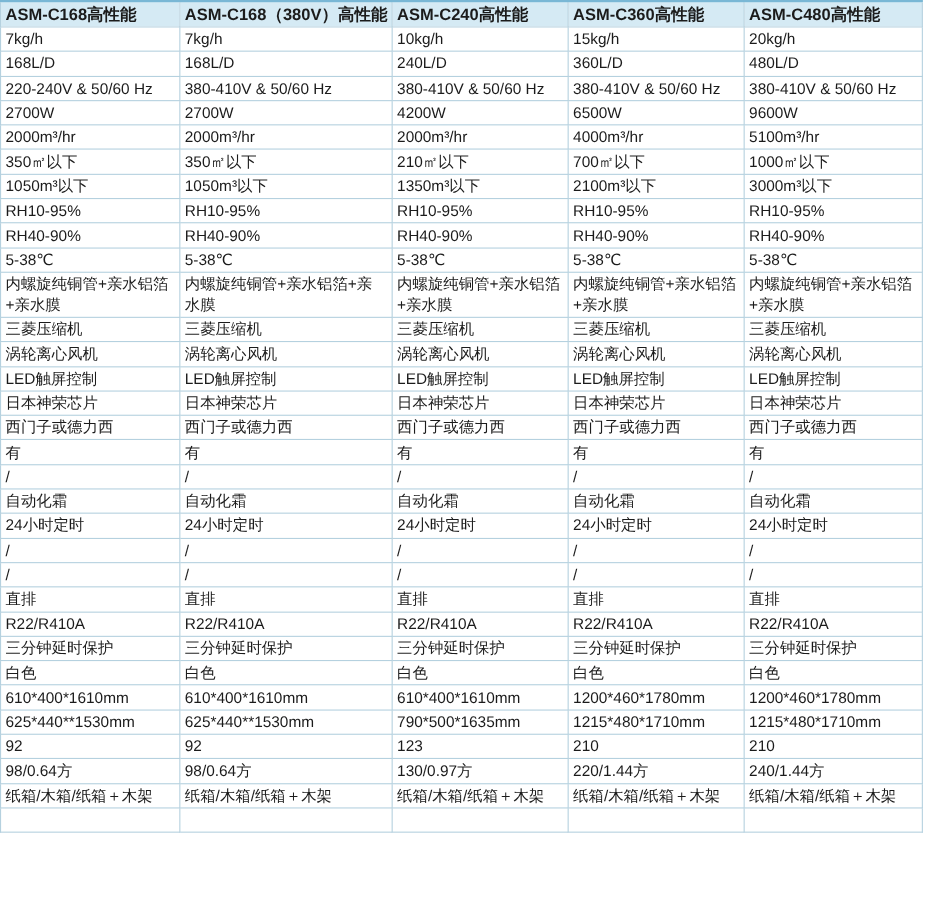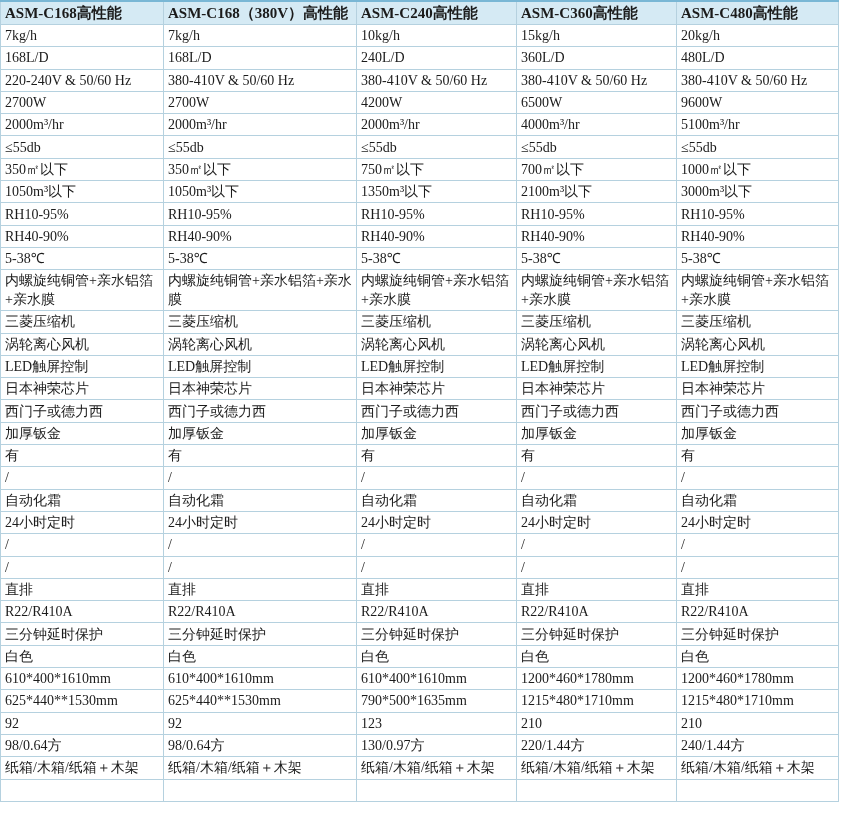--- a/index.html
+++ b/index.html
@@ -7,21 +7,20 @@
     padding: 0;
     background: #ffffff;
     font-family: "Liberation Sans", "DejaVu Sans", sans-serif;
   }
   .viewport {
     width: 844px;
     height: 833px;
     overflow: hidden;
     background: #ffffff;
     position: relative;
-    font-family: Liberation Serif, serif;
   }
   table.spec {
     border-collapse: collapse;
     table-layout: fixed;
     width: 838px;
     border-top: 2px solid #79b7d5;
   }
   table.spec th, table.spec td {
     border: 1px solid #b5d1df;
     padding: 1px 4px;
@@ -98,30 +97,23 @@
           <td>9600W</td>
         </tr>
         <tr>
           <td>2000m³/hr</td>
           <td>2000m³/hr</td>
           <td>2000m³/hr</td>
           <td>4000m³/hr</td>
           <td>5100m³/hr</td>
         </tr>
         <tr>
-          <td>≤55db</td>
-          <td>≤55db</td>
-          <td>≤55db</td>
-          <td>≤55db</td>
-          <td>≤55db</td>
-        </tr>
-        <tr>
           <td>350㎡以下</td>
           <td>350㎡以下</td>
-          <td>750㎡以下</td>
+          <td>210㎡以下</td>
           <td>700㎡以下</td>
           <td>1000㎡以下</td>
         </tr>
         <tr>
           <td>1050m³以下</td>
           <td>1050m³以下</td>
           <td>1350m³以下</td>
           <td>2100m³以下</td>
           <td>3000m³以下</td>
         </tr>
@@ -182,27 +174,20 @@
           <td>日本神荣芯片</td>
         </tr>
         <tr>
           <td>西门子或德力西</td>
           <td>西门子或德力西</td>
           <td>西门子或德力西</td>
           <td>西门子或德力西</td>
           <td>西门子或德力西</td>
         </tr>
         <tr>
-          <td>加厚钣金</td>
-          <td>加厚钣金</td>
-          <td>加厚钣金</td>
-          <td>加厚钣金</td>
-          <td>加厚钣金</td>
-        </tr>
-        <tr>
           <td>有</td>
           <td>有</td>
           <td>有</td>
           <td>有</td>
           <td>有</td>
         </tr>
         <tr>
           <td>/</td>
           <td>/</td>
           <td>/</td>

